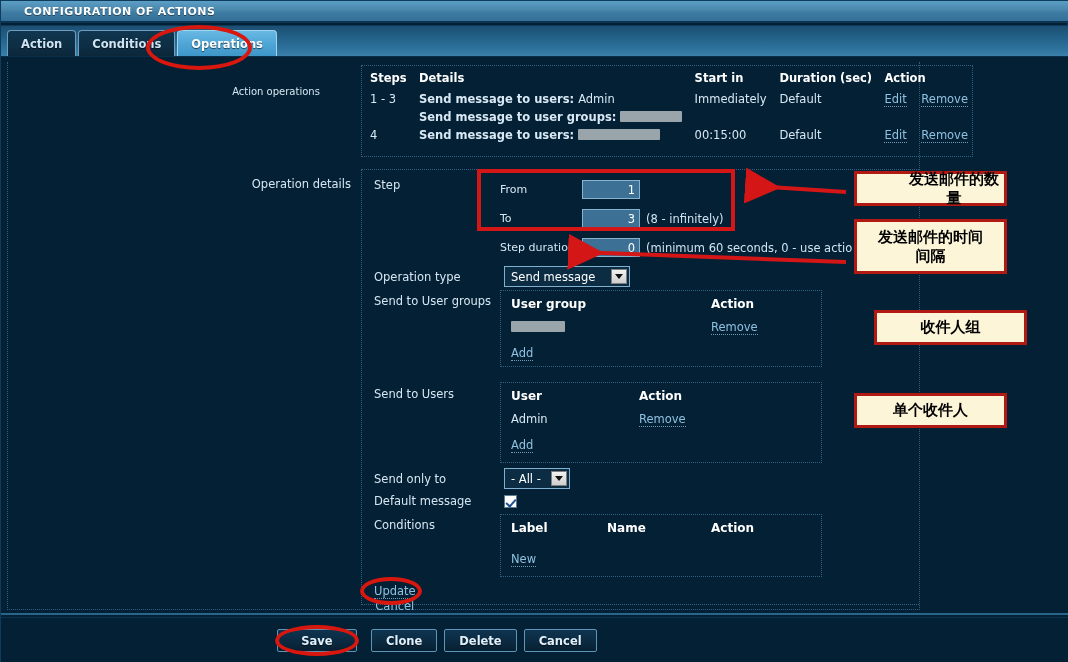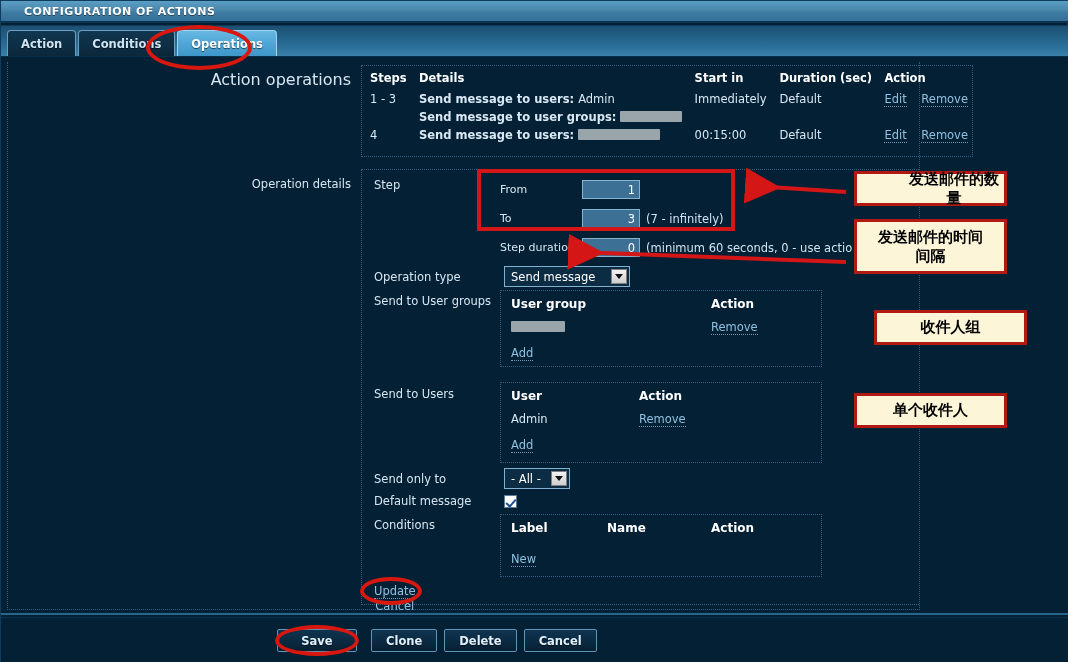--- a/index.html
+++ b/index.html
@@ -94,23 +94,23 @@
   }
   table.oplist td {
     color: #d8e8f4; font-size: 11.5px;
     padding: 2px 4px 2px 8px;
     vertical-align: top;
     white-space: nowrap;
   }
   td.bold-det { font-weight: bold; color:#ffffff; }
   td.bold-det span.val { font-weight: normal; color:#d8e8f4; }
   .lbl-actionops {
-    position: absolute; left: 200px; top: 69px;
-    width: 150px; text-align: right;
-    color: #d6e6f2; font-size: 16px;
+    position: absolute; left: 200px; top: 85px;
+    width: 150px; text-align: center;
+    color: #d6e6f2; font-size: 10px;
   }
   .redact {
     display: inline-block;
     height: 11px;
     background: #9aa4ab;
     vertical-align: -1px;
     border-radius: 1px;
     filter: blur(0.6px);
   }
   a.lnk {
@@ -354,21 +354,21 @@
     </div>
 
     <div class="drow" style="left:138px; top:10px;">
       <div class="sublabel">From</div>
       <input class="fld" style="width: 58px;" value="1">
     </div>
 
     <div class="drow" style="left:138px; top:39px;">
       <div class="sublabel">To</div>
       <input class="fld" style="width: 58px;" value="3">
-      <span class="hint">(7 - infinitely)</span>
+      <span class="hint">(8 - infinitely)</span>
     </div>
 
     <div class="drow" style="left:138px; top:68px;">
       <div class="sublabel" style="width:82px">Step duration</div>
       <input class="fld" style="width: 58px;" value="0">
       <span class="hint">(minimum 60 seconds, 0 - use actio</span>
     </div>
 
     <div class="drow" style="left:12px; top:96px;">
       <div class="dlabel">Operation type</div>

